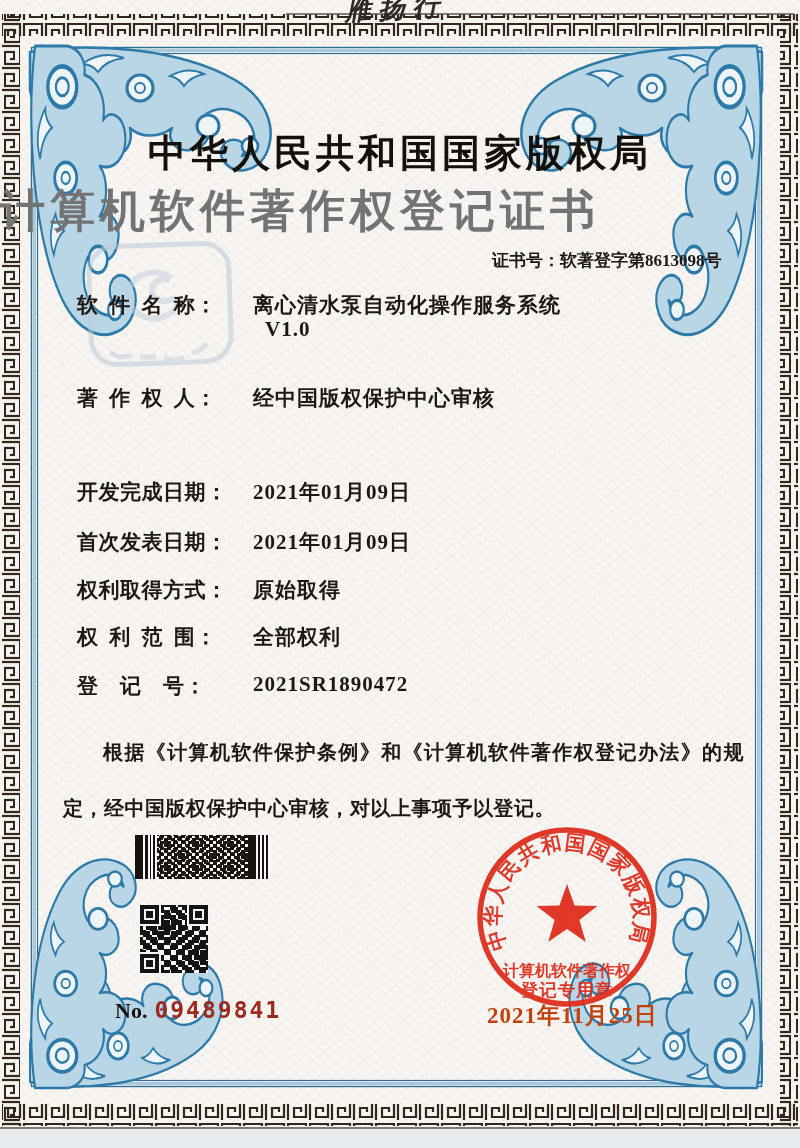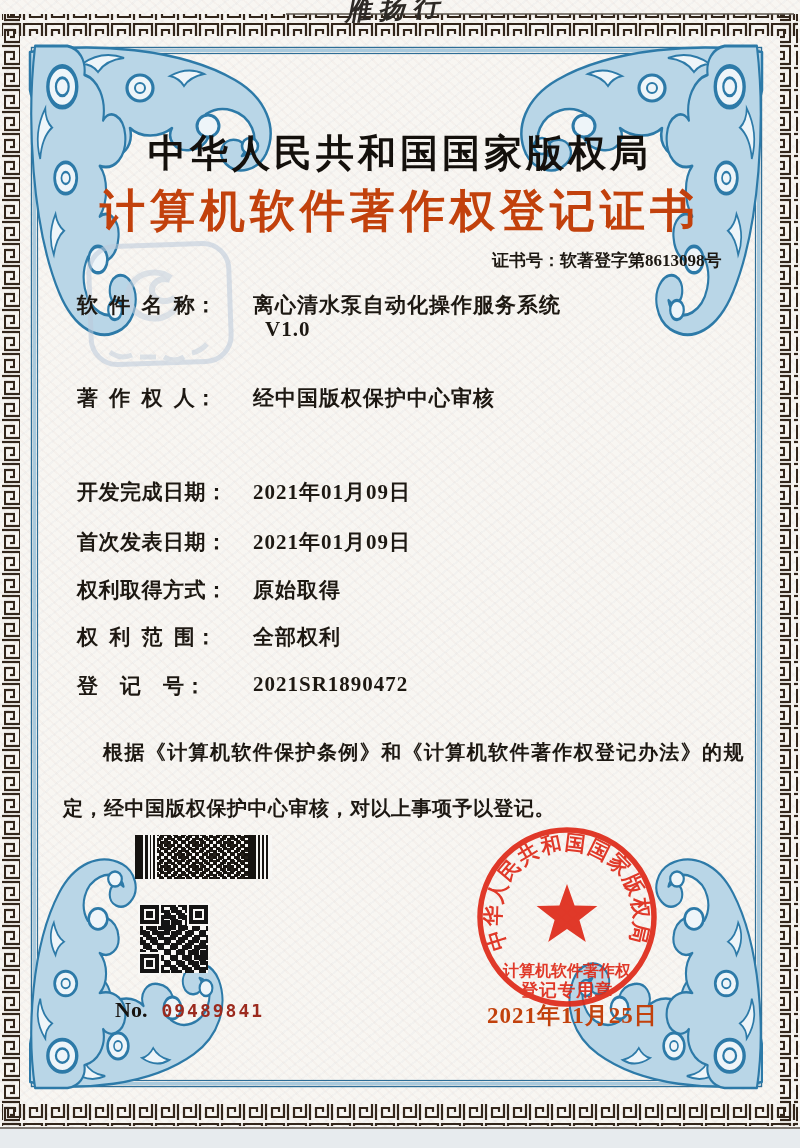--- a/index.html
+++ b/index.html
@@ -14,22 +14,22 @@
   .frame{position:absolute;left:0;top:0;z-index:1;}
   
   .hand{position:absolute;top:-10px;left:344px;z-index:3;font-size:27px;font-weight:bold;
         color:#2e2a26;letter-spacing:7px;transform:rotate(-3deg);font-style:italic;}
   .topline{position:absolute;top:13px;left:286px;width:508px;height:2px;background:#5c564e;opacity:.75;z-index:2;}
   
   .emboss{position:absolute;left:82px;top:240px;z-index:1;opacity:.55;}
   
   .issuer{position:absolute;top:128px;left:0;right:0;z-index:2;text-align:center;
           font-size:38px;font-weight:900;letter-spacing:4px;color:#14100c;}
-  .cert-title{position:absolute;top:181px;left:0;right:0;z-index:2;text-align:center;
-          font-size:45px;font-weight:900;letter-spacing:5px;color:#c2410c;}
+  .cert-title{position:absolute;top:181px;left:0;right:0;z-index:2;text-align:left;
+          font-size:45px;font-weight:900;letter-spacing:5px;color:#737373;}
   .certno{position:absolute;top:249px;left:492px;z-index:2;font-size:17px;font-weight:bold;}
   .certno .cv{}
   
   .row{position:absolute;left:77px;z-index:2;display:flex;font-size:21px;font-weight:bold;gap:20px;}
   .lbl{width:156px;flex:none;letter-spacing:.5px;word-spacing:5px;}
   .val{letter-spacing:1px;white-space:nowrap;}
   .r1{top:291px}.r2{top:384px}.r3{top:478px}.r4{top:528px}.r5{top:576px}.r6{top:623px}.r7{top:672px}
   .v2{position:absolute;left:233px;top:317px;z-index:2;font-size:21px;font-weight:bold;letter-spacing:1px;padding-left:32px;}
   .paragraph{position:absolute;left:63px;right:56px;top:724px;z-index:2;font-size:20px;font-weight:bold;
              line-height:56px;text-indent:2em;letter-spacing:.5px;text-align:justify;}
@@ -44,22 +44,22 @@
   .qr{position:absolute;left:140px;top:905px;width:68px;height:68px;z-index:2;
       background:
         repeating-conic-gradient(#141414 0% 25%,transparent 0% 50%) 0 0/12px 10px,
         repeating-conic-gradient(from 90deg,#141414 0% 25%,transparent 0% 50%) 3px 2px/14px 12px,#f8f7f5;}
   .qf{position:absolute;width:19px;height:19px;box-sizing:border-box;border:4px solid #141414;
       background:#f8f7f5;box-shadow:0 0 0 2px #f8f7f5;}
   .qf::after{content:"";position:absolute;inset:2px;background:#141414;}
   .qf.tl{left:0;top:0}.qf.tr{right:0;top:0}.qf.bl{left:0;bottom:0}
   
   .noline{position:absolute;left:115px;top:997px;z-index:2;font-size:22px;font-weight:bold;color:#17130f;}
-  .noline .num{color:#9c2a1e;font-family:"DejaVu Sans Mono",monospace;font-size:18px;font-weight:600;
-               letter-spacing:2px;margin-left:14px;}
+  .noline .num{color:#9c2a1e;font-family:"DejaVu Sans Mono",monospace;font-size:23px;font-weight:600;
+               letter-spacing:2px;margin-left:7px;}
   
   .seal{position:absolute;left:474px;top:824px;z-index:4;opacity:.93;}
   .seal-ring-text{font-size:21px;font-weight:bold;letter-spacing:2px;}
   .seal-l1{font-size:16px;font-weight:bold;}
   .seal-l2{font-size:17.5px;font-weight:bold;letter-spacing:1px;}
   .date{position:absolute;left:487px;top:1000px;z-index:5;font-size:23px;font-weight:bold;
         letter-spacing:1px;color:#c2410c;text-align:right;}
 </style>
 </head>
 <body>

